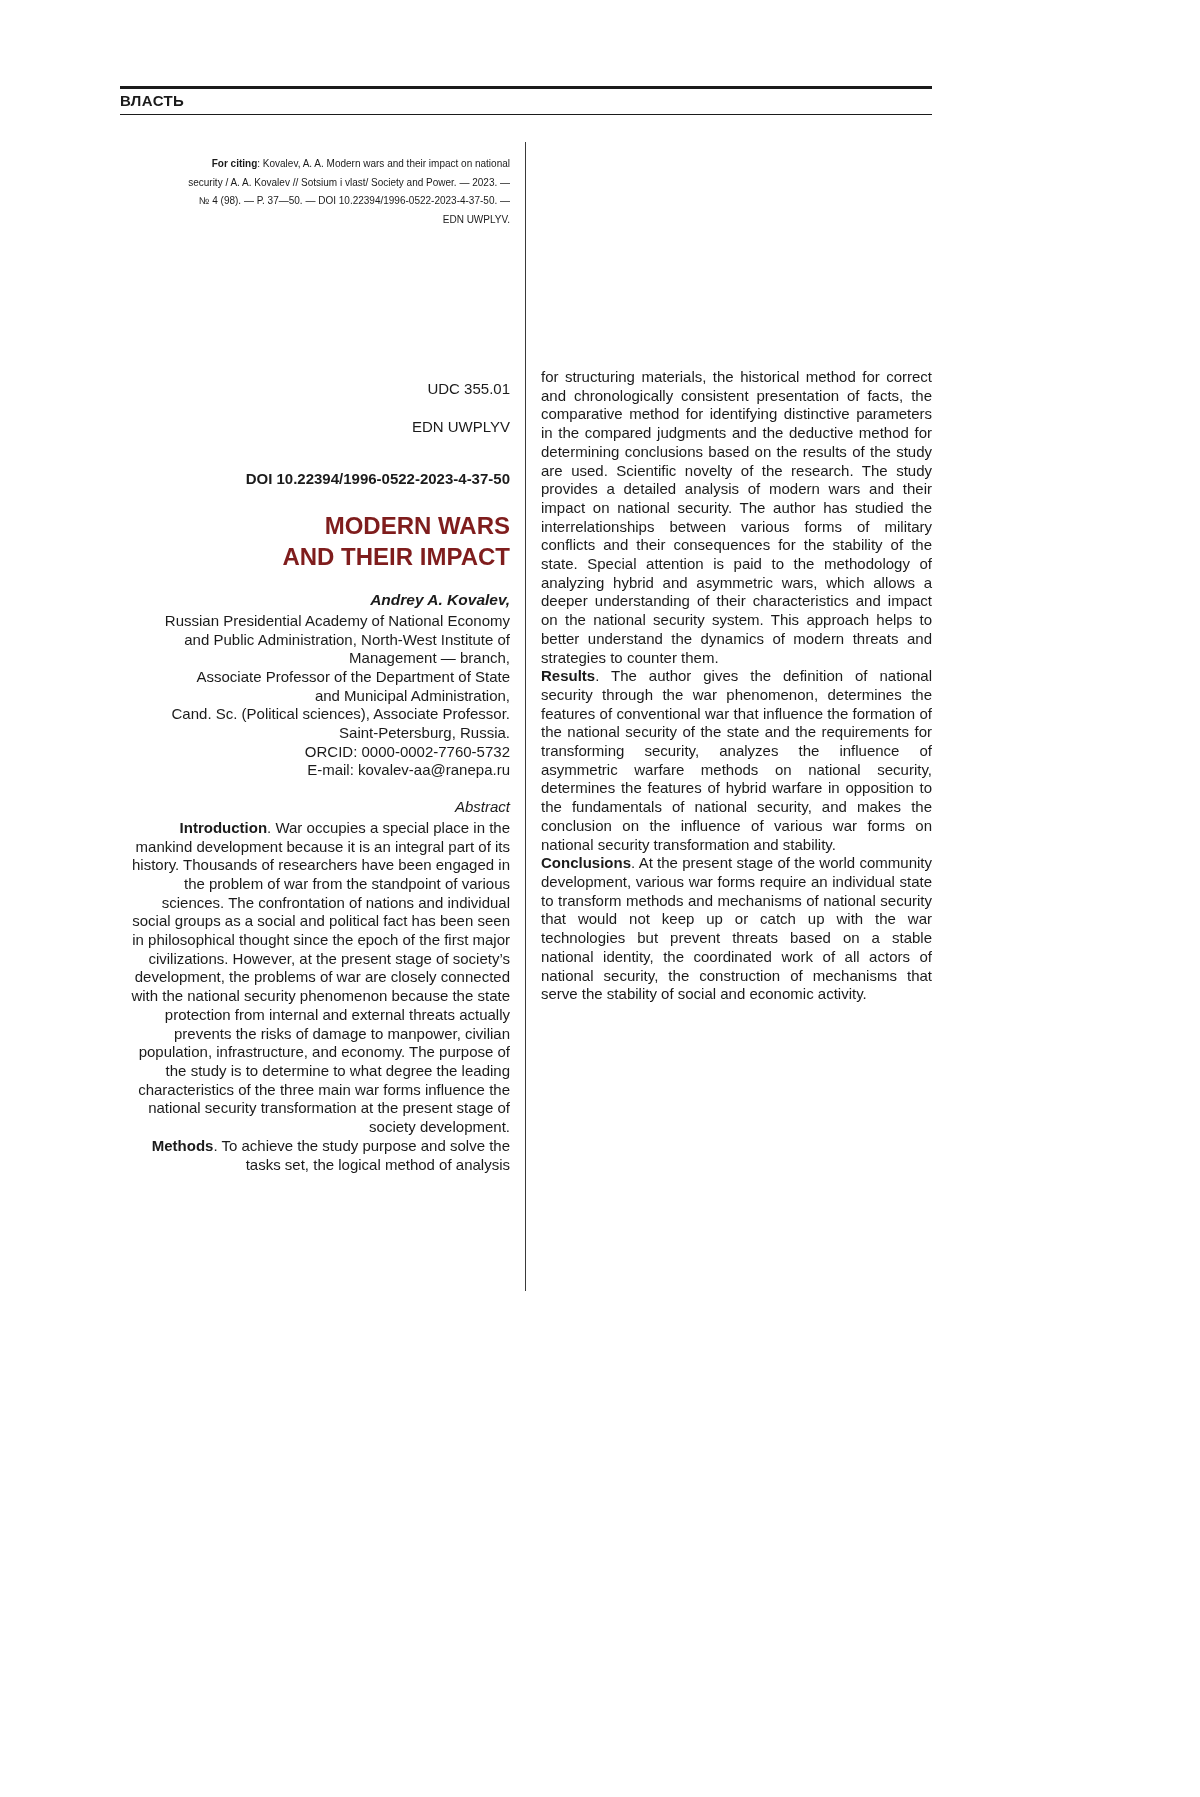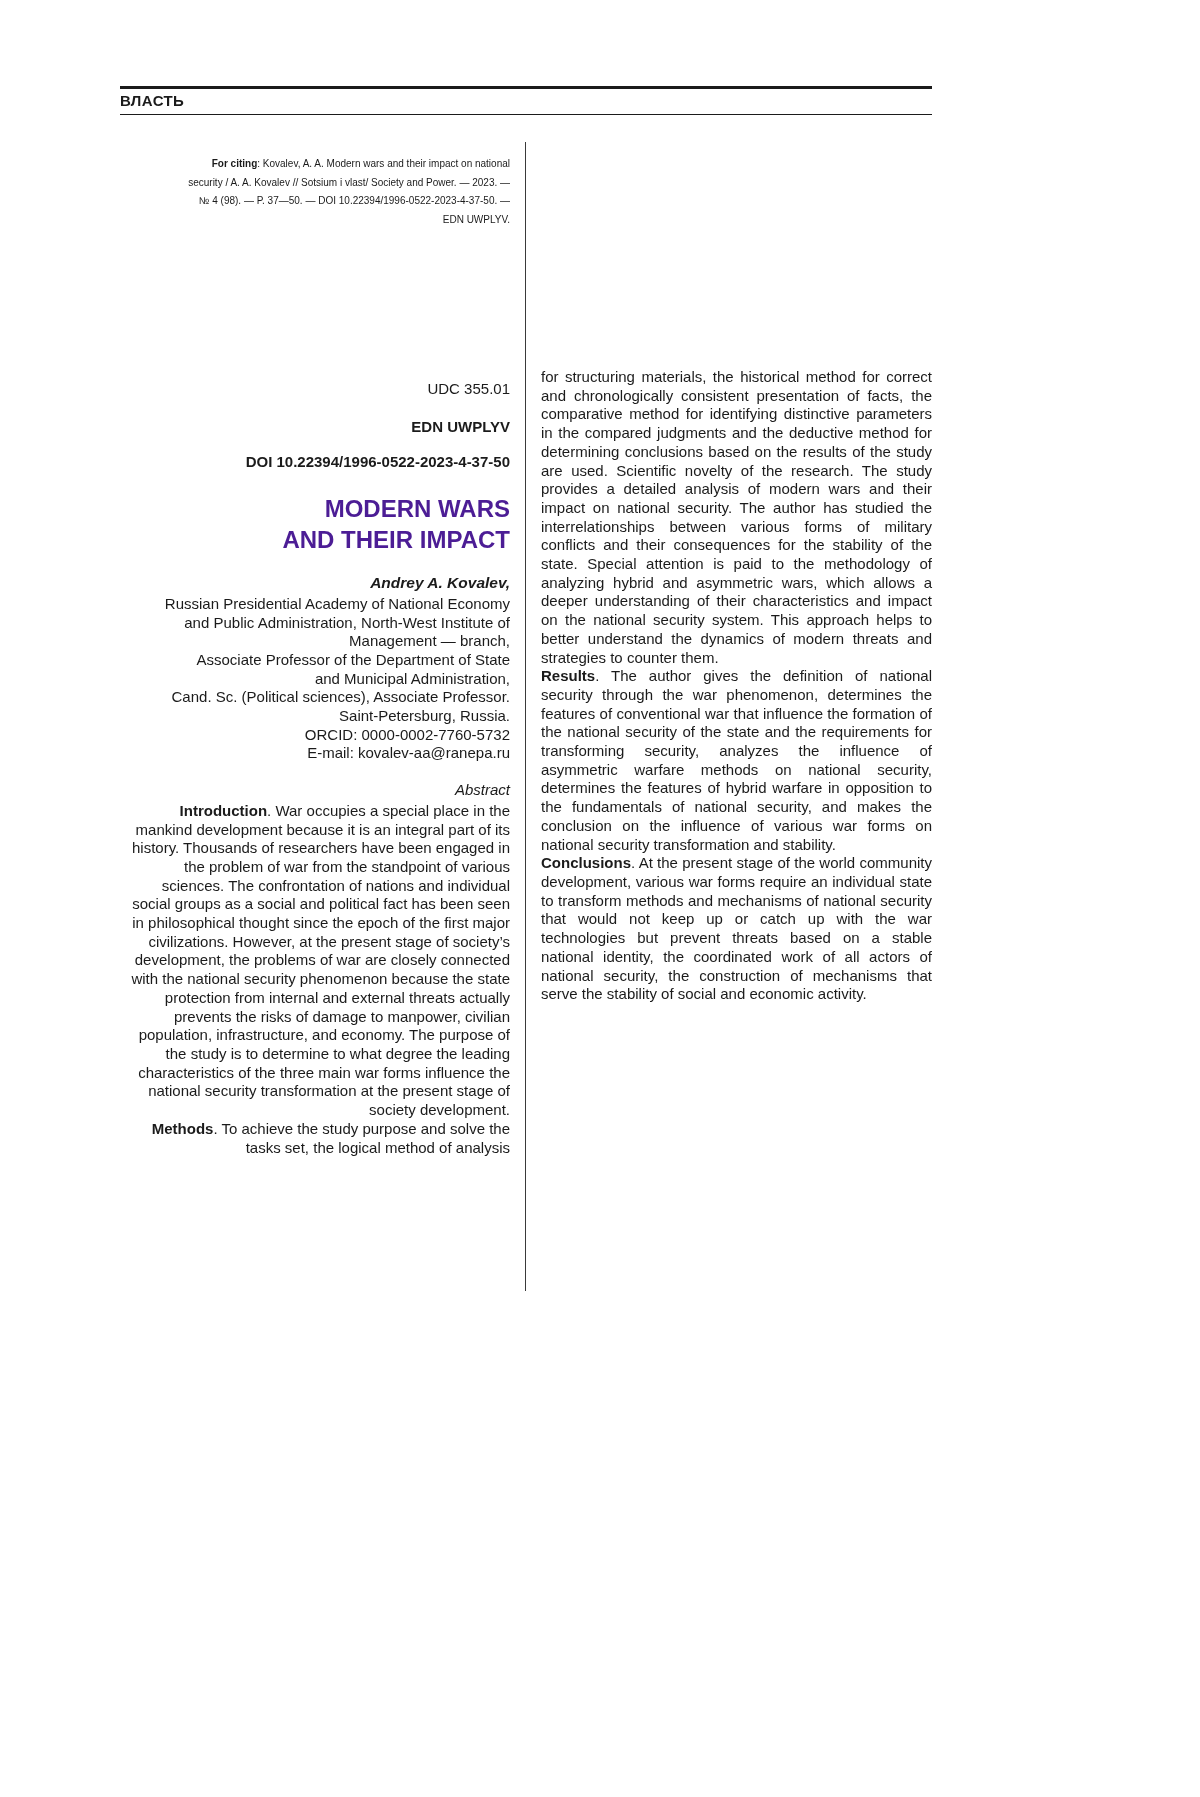--- a/index.html
+++ b/index.html
@@ -18,23 +18,23 @@
   }
   .citation {
     position:absolute; left:120px; top:155px; width:390px; padding-left:58px;
     text-align:right; font-size:10px; line-height:18.6px;
   }
   .citation b { font-weight:bold; }
   .col-divider { position:absolute; left:525px; top:142px; width:1px; height:1290px; background:#3a3a3a; }
   .col-left  { position:absolute; left:120px; top:380px; width:390px; text-align:right; }
   .col-right { position:absolute; left:541px; top:368px; width:391px; text-align:justify; text-align-last:left; }
   .udc { margin-bottom:19px; }
-  .edn { font-weight:bold; margin-bottom:17px; }
+  .edn { font-weight:normal; margin-bottom:34px; }
   .doi { font-weight:bold; margin-bottom:21px; }
-  .title { font-size:24px; line-height:31px; font-weight:bold; color:#4c1d95; margin-bottom:19px; }
+  .title { font-size:24px; line-height:31px; font-weight:bold; color:#7f1d1d; margin-bottom:19px; }
   .title-line { display:block; }
   .author { font-weight:bold; font-style:italic; font-size:15.5px; margin-bottom:2px; }
   .affil-line { }
   .abstract-heading { font-style:italic; margin-top:18px; margin-bottom:2px; }
   .para { margin:0; }
   .para .lead { font-weight:bold; }
   .keywords { margin-top:19px; text-align:left; text-align-last:left; }
   .kw-heading { font-style:italic; }
   .footer-rule { top:1444px; height:2px; }
   .footer-row {

